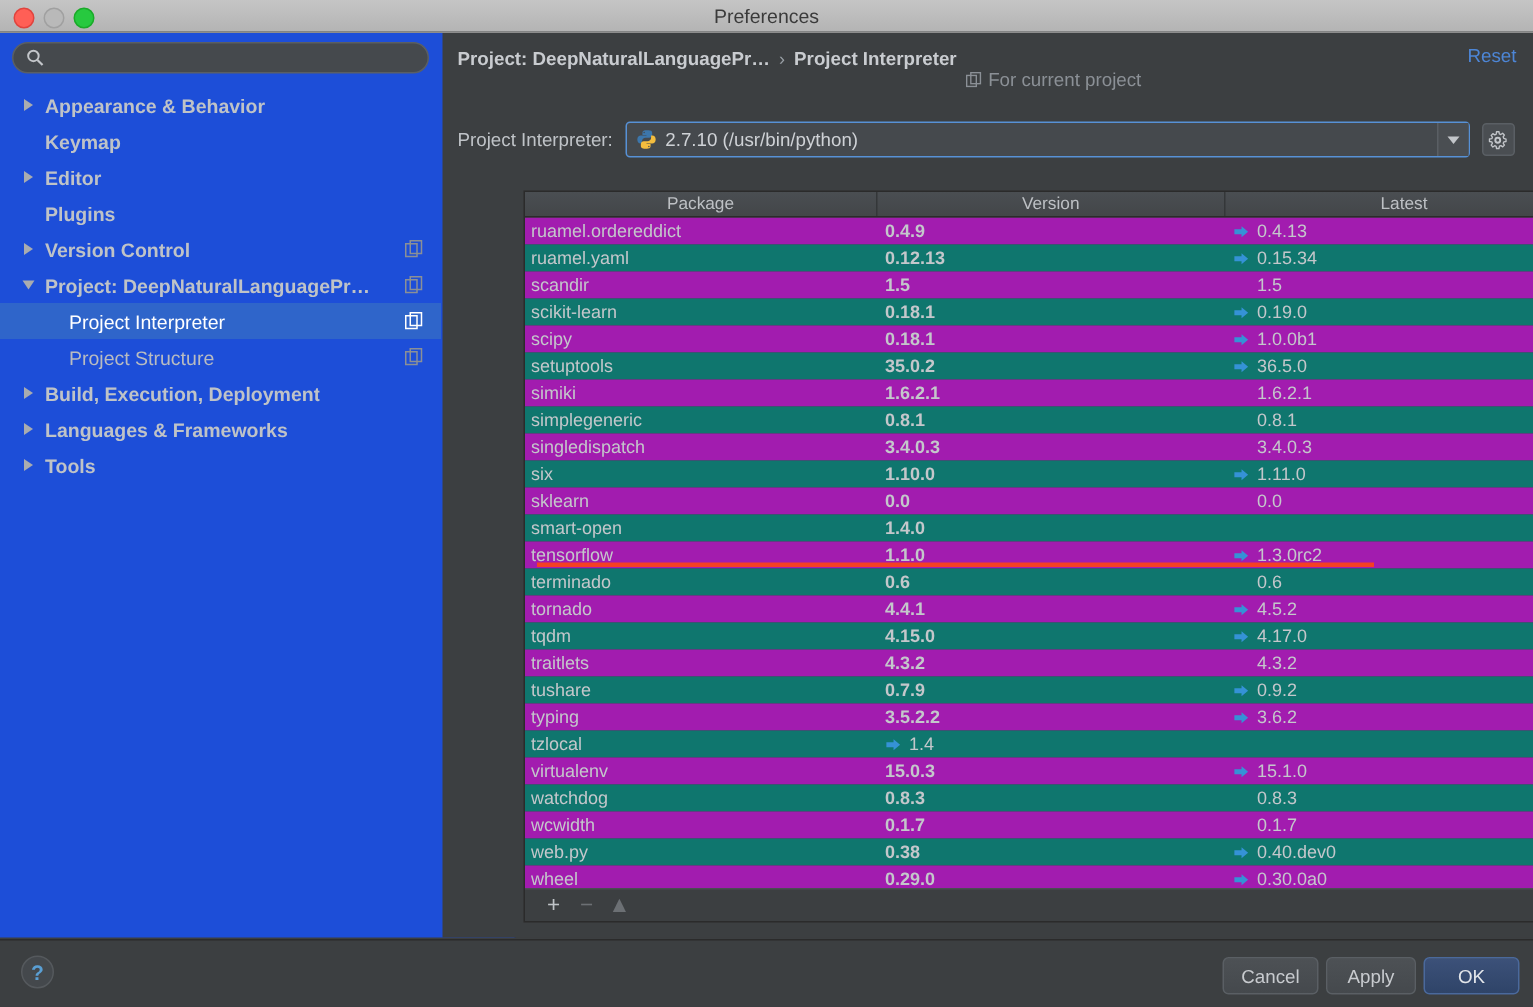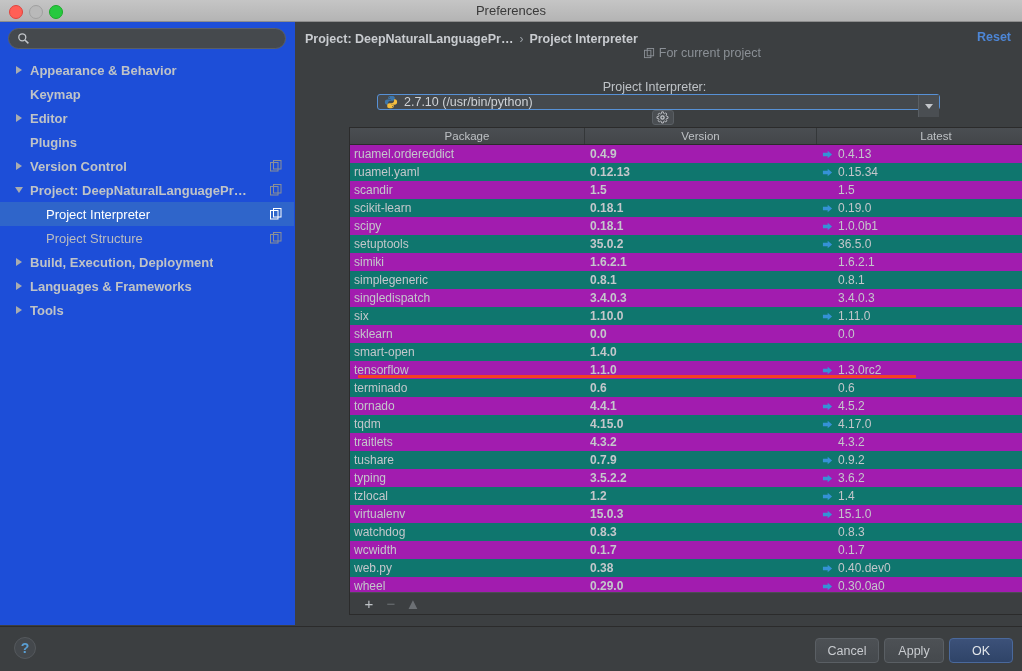--- a/index.html
+++ b/index.html
@@ -166,32 +166,31 @@
     margin-top: 28px;
   }
   .crumb-note .mod-ic {
     width: 11px; height: 11px;
     margin-right: 4px;
   }
   .reset-link {
     position: absolute;
     right: 11px; top: 8px;
     font-size: 12.5px;
-    font-weight: bold;
+    font-weight: normal;
     color: #4d86d6;
     cursor: pointer;
   }
 
   .interp-row {
     position: absolute;
     left: 10px; top: 58px;
     width: 707px; height: 26px;
     display: flex;
     align-items: center;
-    flex-direction: column;
   }
   .interp-label {
     font-size: 12.5px;
     color: #bfc3c7;
     margin-right: 8px;
     white-space: nowrap;
   }
   .combo {
     position: relative;
     width: 563px; height: 24px;
@@ -682,21 +681,20 @@
             <div class="td c2">3.5.2.2</div>
             <div class="td c3">
               <svg class="up-arrow" viewBox="0 0 12 12">
                 <path d="M1 4.2h5.2V2L11 6l-4.8 4V7.8H1z" fill="#3592d6"></path>
               </svg>
               <span>3.6.2</span>
             </div>
           </div>
           <div class="trow even">
             <div class="td c1">tzlocal</div>
-            <div class="td c2">1.2</div>
             <div class="td c3">
               <svg class="up-arrow" viewBox="0 0 12 12">
                 <path d="M1 4.2h5.2V2L11 6l-4.8 4V7.8H1z" fill="#3592d6"></path>
               </svg>
               <span>1.4</span>
             </div>
           </div>
           <div class="trow odd">
             <div class="td c1">virtualenv</div>
             <div class="td c2">15.0.3</div>

